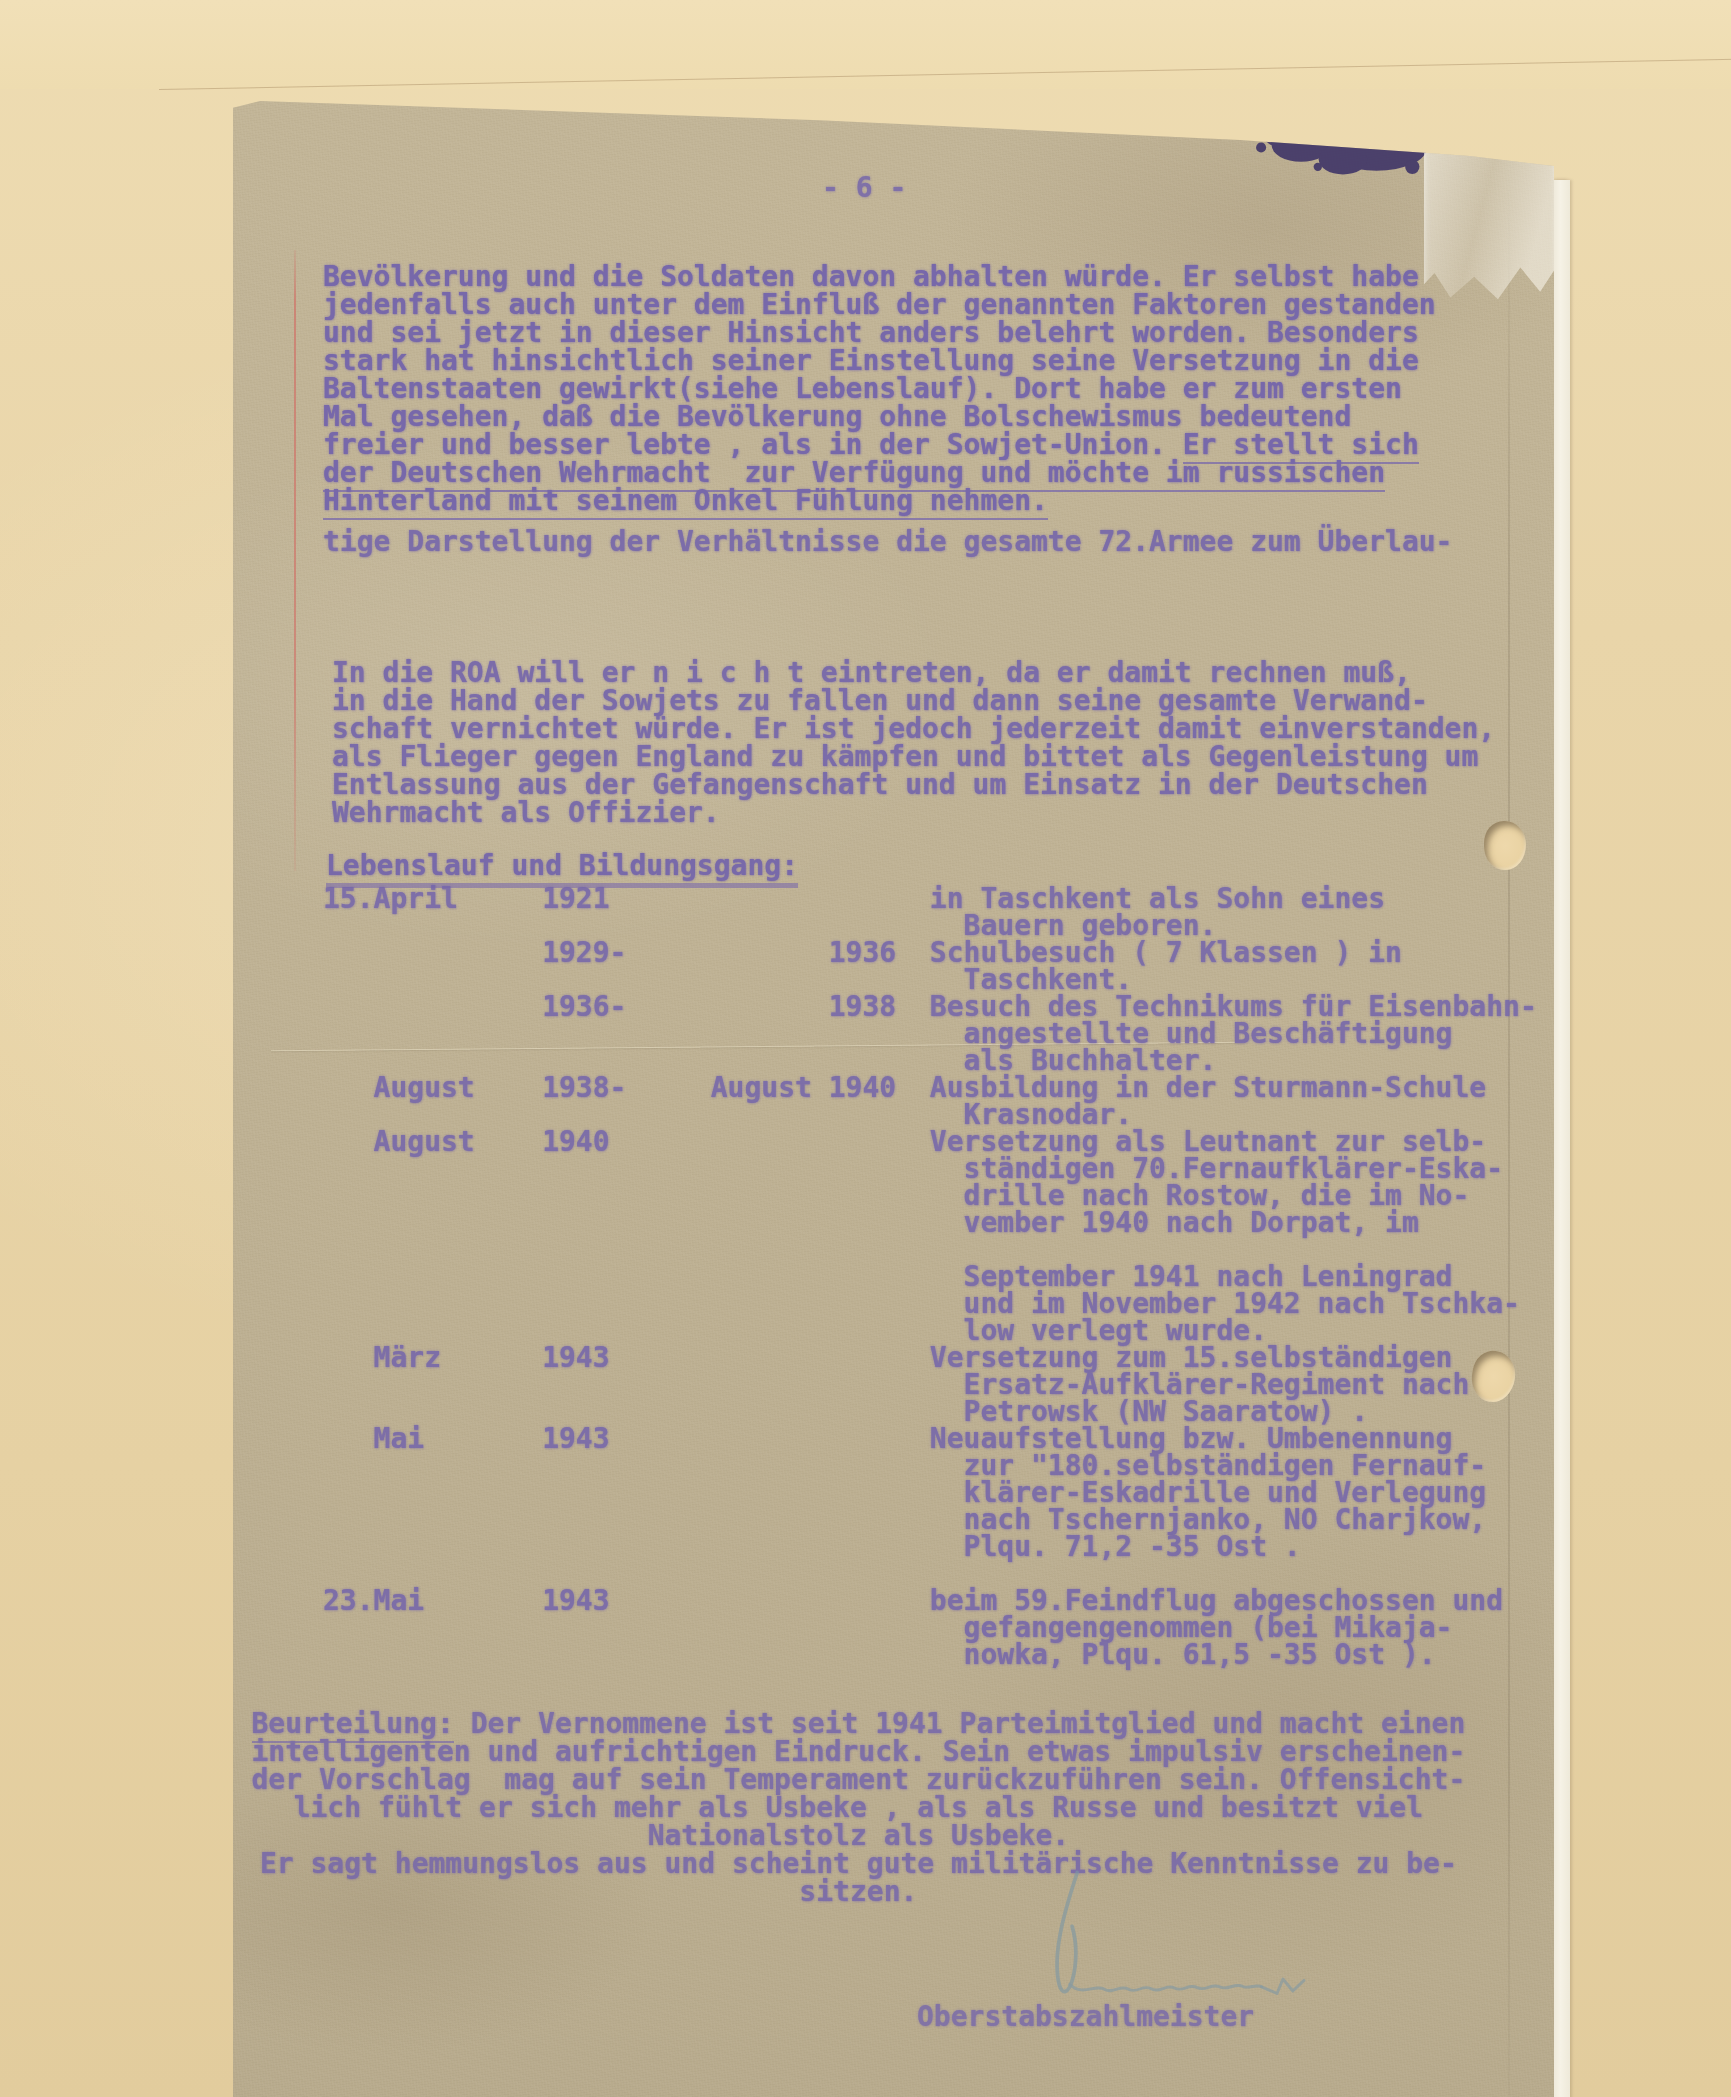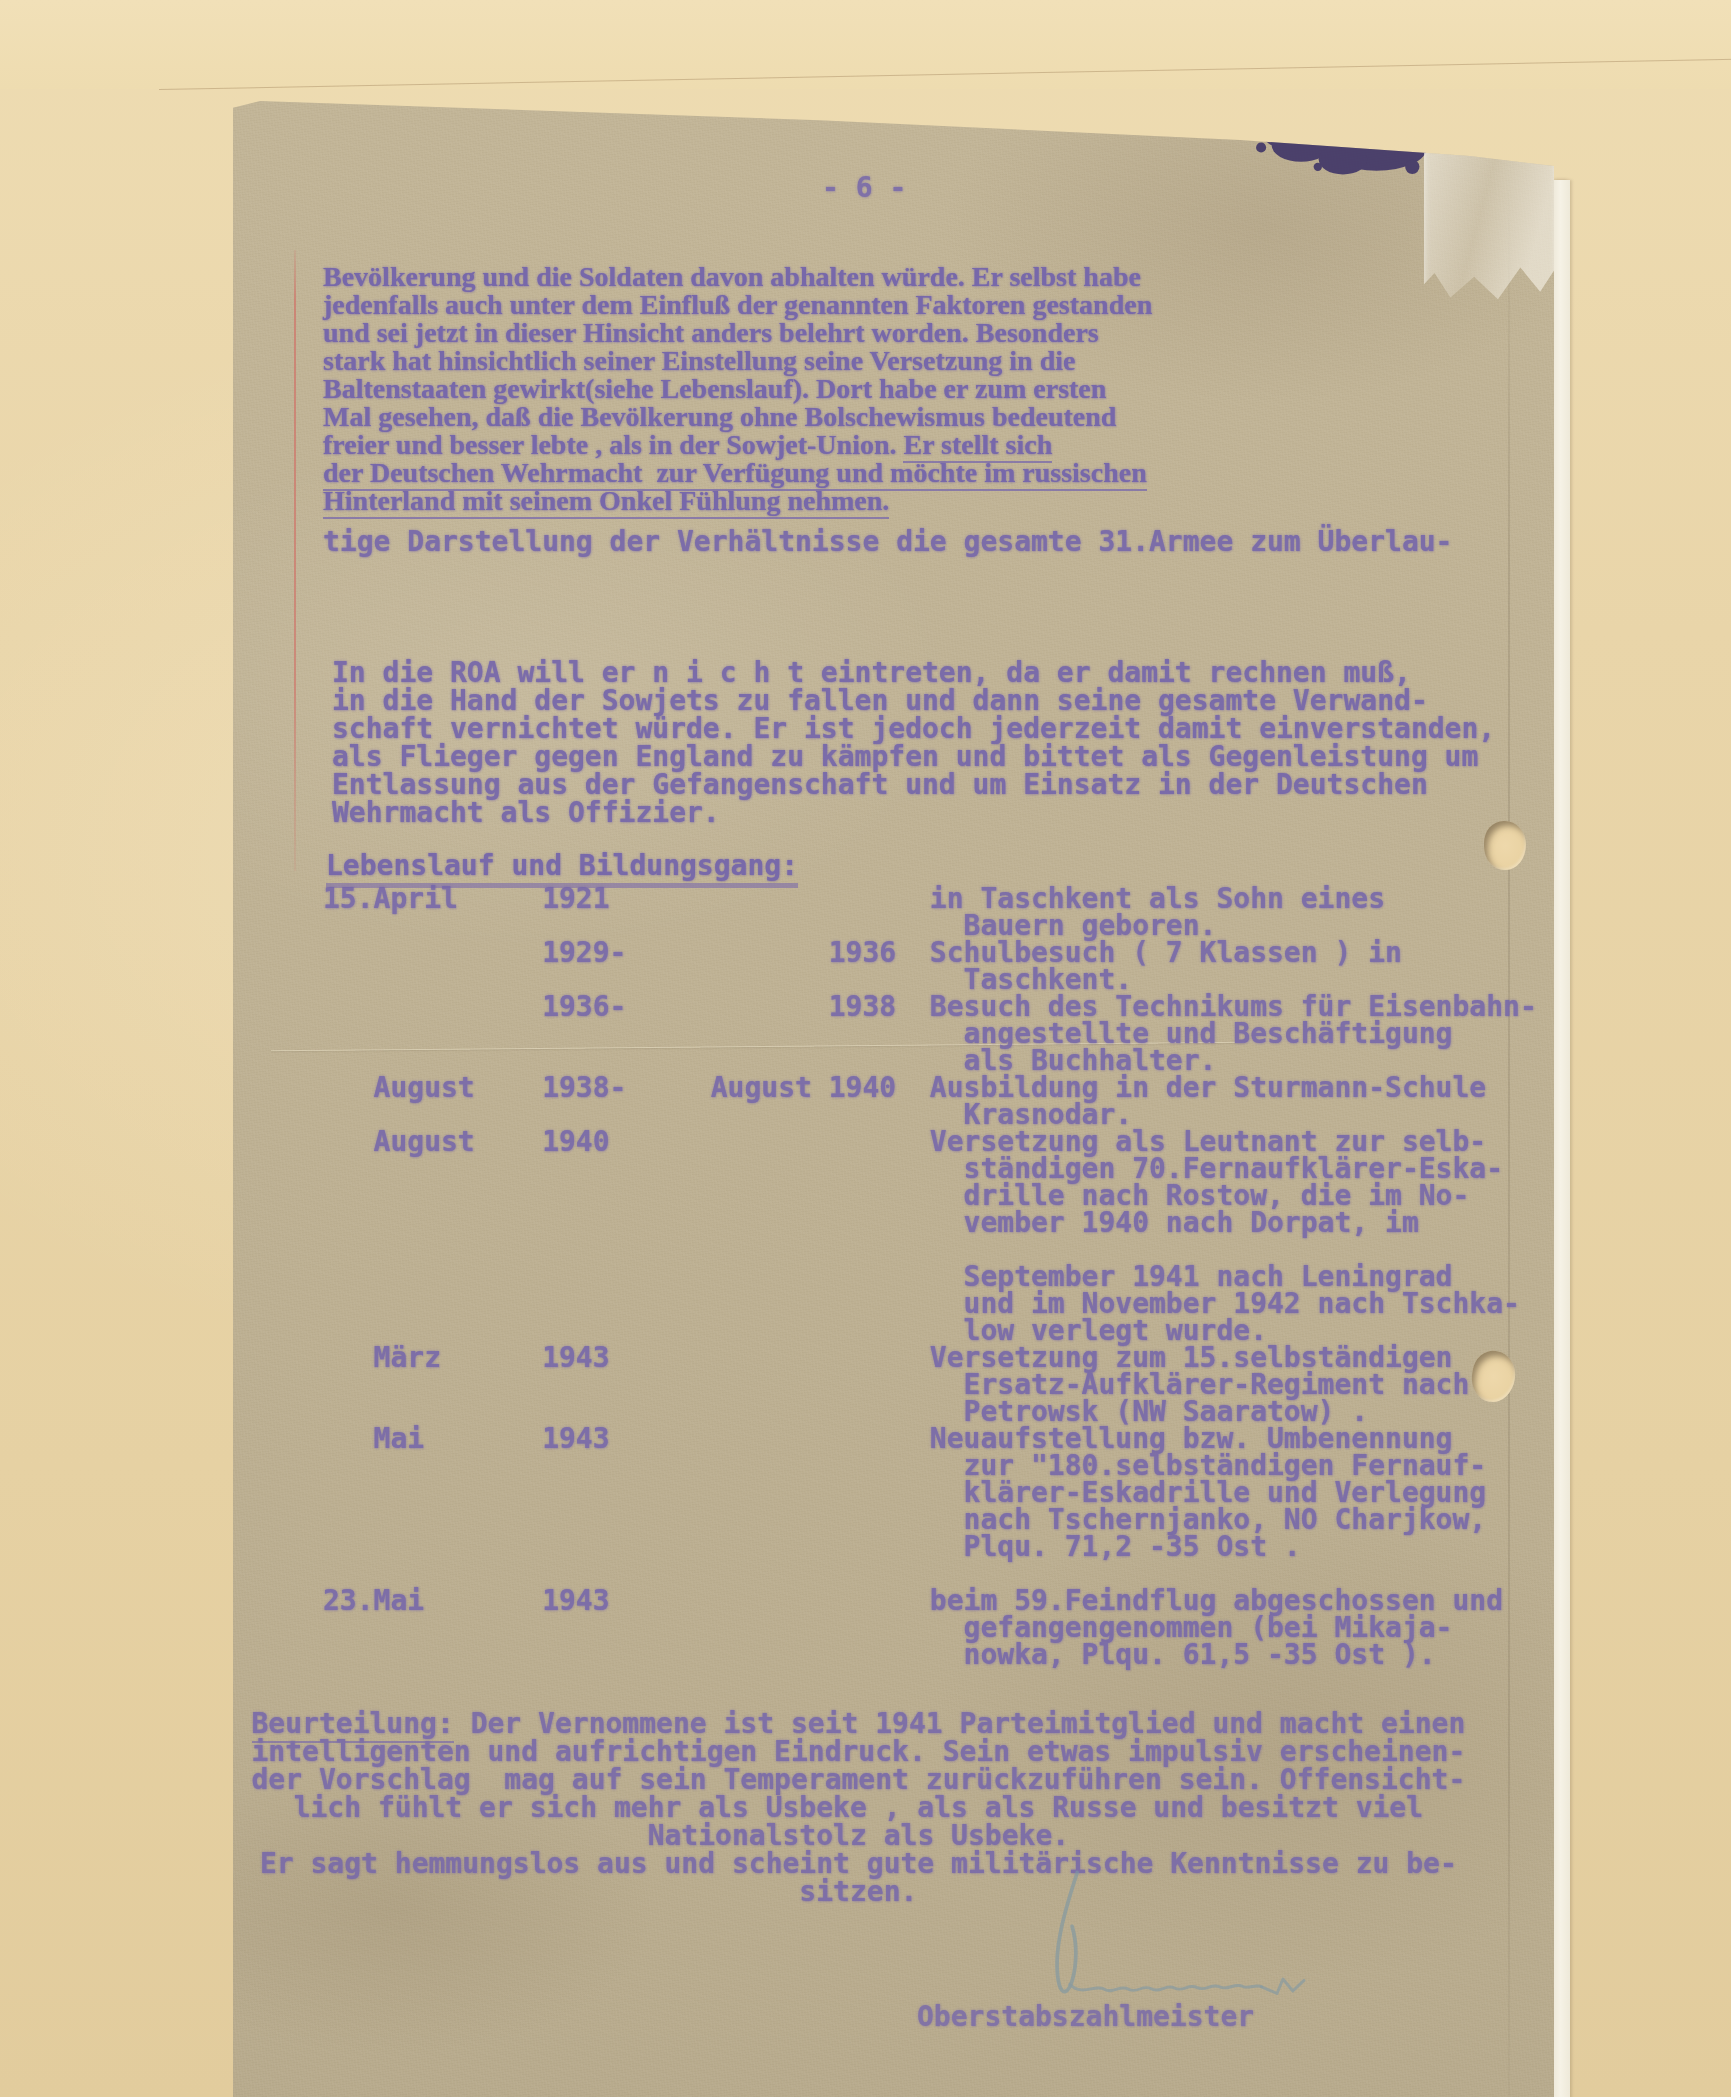--- a/index.html
+++ b/index.html
@@ -50,21 +50,21 @@
     box-shadow:inset 3.8px 4.6px 5.9px rgba(70,55,40,.5), inset -1.3px -1.7px 2.5px rgba(255,250,235,.35);}
   .hole1{left:1251px;top:720px;width:42px;height:49px;}
   .hole2{left:1239px;top:1250px;width:43px;height:51px;transform:rotate(8deg);}
 
   
   .typed{position:absolute;font-size:28px;font-weight:700;color:var(--ink,#7566ab);
     text-shadow:0 0 1.3px rgba(118,102,172,.8),0 0 3.8px rgba(118,102,172,.33),0.8px 0.8px 1.7px rgba(118,102,172,.22);
     filter:blur(0.2px);white-space:pre;}
   .typed .line{white-space:pre;height:var(--lh,28px);line-height:var(--lh,28px);}
   .page-num{left:589px;top:70px;opacity:.85;}
-  .p1{left:90px;top:162px;--lh:28px;opacity:.97;font-family:Liberation Serif, serif;}
+  .p1{left:90px;top:162px;--lh:28px;opacity:.97;}
   .p2{left:90px;top:427px;--lh:28px;opacity:.9;}
   .p3{left:99px;top:558px;--lh:28px;opacity:.92;}
   .header{left:84px;top:751px;--lh:28px;opacity:.95;margin-left:9px;}
   .table{left:90px;top:784px;--lh:27px;opacity:.88;}
   .assess{left:18.5px;top:1609px;--lh:28px;opacity:.86;text-align:center;}
   .role{left:684px;top:1899px;opacity:.8;}
   .ul{border-bottom:2.9px solid rgba(118,102,172,.75);padding-bottom:0.8px;}
   .ul.heavy{border-bottom:5.5px solid rgba(118,102,172,.6);}
   .signature{position:absolute;left:709px;top:1764px;opacity:.78;transform:rotate(-3deg);}
 </style>
@@ -92,21 +92,21 @@
         <circle cx="415" cy="128" r="17"></circle>
         <circle cx="20" cy="34" r="6"></circle>
         <circle cx="190" cy="128" r="10"></circle>
       </g>
     </svg>
 
     <div class="tape"></div>
 
     <div class="typed page-num">- 6 -</div>
     <div class="typed p1"><div class="line">Bevölkerung und die Soldaten davon abhalten würde. Er selbst habe</div><div class="line">jedenfalls auch unter dem Einfluß der genannten Faktoren gestanden</div><div class="line">und sei jetzt in dieser Hinsicht anders belehrt worden. Besonders</div><div class="line">stark hat hinsichtlich seiner Einstellung seine Versetzung in die</div><div class="line">Baltenstaaten gewirkt(siehe Lebenslauf). Dort habe er zum ersten</div><div class="line">Mal gesehen, daß die Bevölkerung ohne Bolschewismus bedeutend</div><div class="line">freier und besser lebte , als in der Sowjet-Union. <span class="ul">Er stellt sich</span></div><div class="line"><span class="ul">der Deutschen Wehrmacht  zur Verfügung und möchte im russischen</span></div><div class="line"><span class="ul">Hinterland mit seinem Onkel Fühlung nehmen.</span></div></div>
-    <div class="typed p2"><div class="line">tige Darstellung der Verhältnisse die gesamte 31.Armee zum Überlau-</div></div>
+    <div class="typed p2"><div class="line">tige Darstellung der Verhältnisse die gesamte 72.Armee zum Überlau-</div></div>
     <div class="typed p3"><div class="line">In die ROA will er n i c h t eintreten, da er damit rechnen muß,</div><div class="line">in die Hand der Sowjets zu fallen und dann seine gesamte Verwand-</div><div class="line">schaft vernichtet würde. Er ist jedoch jederzeit damit einverstanden,</div><div class="line">als Flieger gegen England zu kämpfen und bittet als Gegenleistung um</div><div class="line">Entlassung aus der Gefangenschaft und um Einsatz in der Deutschen</div><div class="line">Wehrmacht als Offizier.</div></div>
     <div class="typed header"><div class="line"><span class="ul heavy">Lebenslauf und Bildungsgang:</span></div></div>
     <div class="typed table"><div class="line">15.April     1921                   in Taschkent als Sohn eines</div><div class="line">                                      Bauern geboren.</div><div class="line">             1929-            1936  Schulbesuch ( 7 Klassen ) in</div><div class="line">                                      Taschkent.</div><div class="line">             1936-            1938  Besuch des Technikums für Eisenbahn-</div><div class="line">                                      angestellte und Beschäftigung</div><div class="line">                                      als Buchhalter.</div><div class="line">   August    1938-     August 1940  Ausbildung in der Sturmann-Schule</div><div class="line">                                      Krasnodar.</div><div class="line">   August    1940                   Versetzung als Leutnant zur selb-</div><div class="line">                                      ständigen 70.Fernaufklärer-Eska-</div><div class="line">                                      drille nach Rostow, die im No-</div><div class="line">                                      vember 1940 nach Dorpat, im</div><div class="line">&nbsp;</div><div class="line">                                      September 1941 nach Leningrad</div><div class="line">                                      und im November 1942 nach Tschka-</div><div class="line">                                      low verlegt wurde.</div><div class="line">   März      1943                   Versetzung zum 15.selbständigen</div><div class="line">                                      Ersatz-Aufklärer-Regiment nach</div><div class="line">                                      Petrowsk (NW Saaratow) .</div><div class="line">   Mai       1943                   Neuaufstellung bzw. Umbenennung</div><div class="line">                                      zur "180.selbständigen Fernauf-</div><div class="line">                                      klärer-Eskadrille und Verlegung</div><div class="line">                                      nach Tschernjanko, NO Charjkow,</div><div class="line">                                      Plqu. 71,2 -35 Ost .</div><div class="line">&nbsp;</div><div class="line">23.Mai       1943                   beim 59.Feindflug abgeschossen und</div><div class="line">                                      gefangengenommen (bei Mikaja-</div><div class="line">                                      nowka, Plqu. 61,5 -35 Ost ).</div></div>
     <div class="typed assess"><div class="line"><span class="ul">Beurteilung:</span> Der Vernommene ist seit 1941 Parteimitglied und macht einen</div><div class="line">intelligenten und aufrichtigen Eindruck. Sein etwas impulsiv erscheinen-</div><div class="line">der Vorschlag  mag auf sein Temperament zurückzuführen sein. Offensicht-</div><div class="line">lich fühlt er sich mehr als Usbeke , als als Russe und besitzt viel</div><div class="line">Nationalstolz als Usbeke.</div><div class="line">Er sagt hemmungslos aus und scheint gute militärische Kenntnisse zu be-</div><div class="line">sitzen.</div></div>
 
     <svg class="signature" width="369" height="138" viewBox="0 0 880 330">
       <g fill="none" stroke="#7d97a4" stroke-linecap="round" stroke-linejoin="round">
         <path d="M330,12 C300,90 258,200 273,278 C279,304 294,299 305,268 C318,230 321,180 311,140" stroke-width="9" opacity="0.8"></path>
         <path d="M298,278 C330,310 355,280 380,294 C402,308 418,284 438,297 C458,310 472,286 492,299 C512,312 528,288 548,300 C568,312 582,290 602,302 C622,313 636,292 656,303 C676,314 690,294 712,305 C728,312 742,300 756,308" stroke-width="7" opacity="0.75"></path>
         <path d="M756,308 L792,326 L808,292 L830,322 L858,298" stroke-width="7" opacity="0.75"></path>

